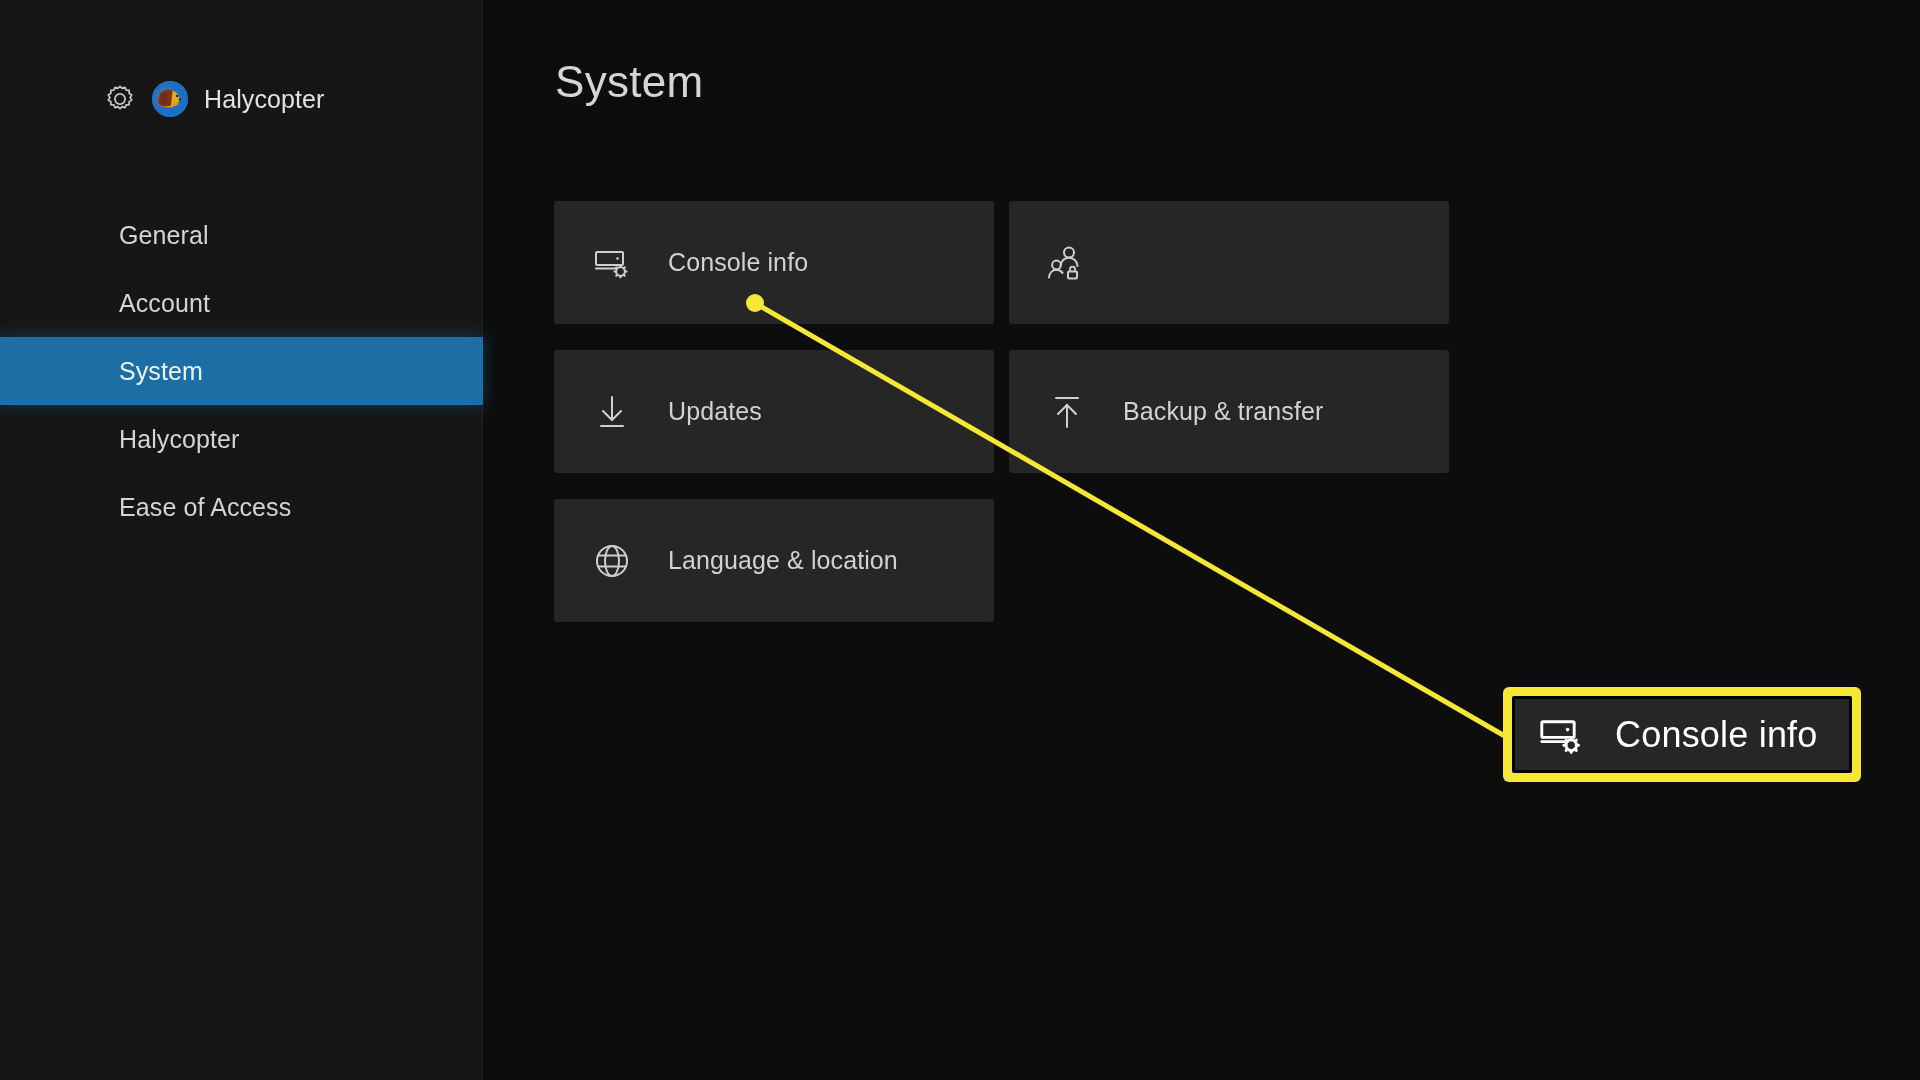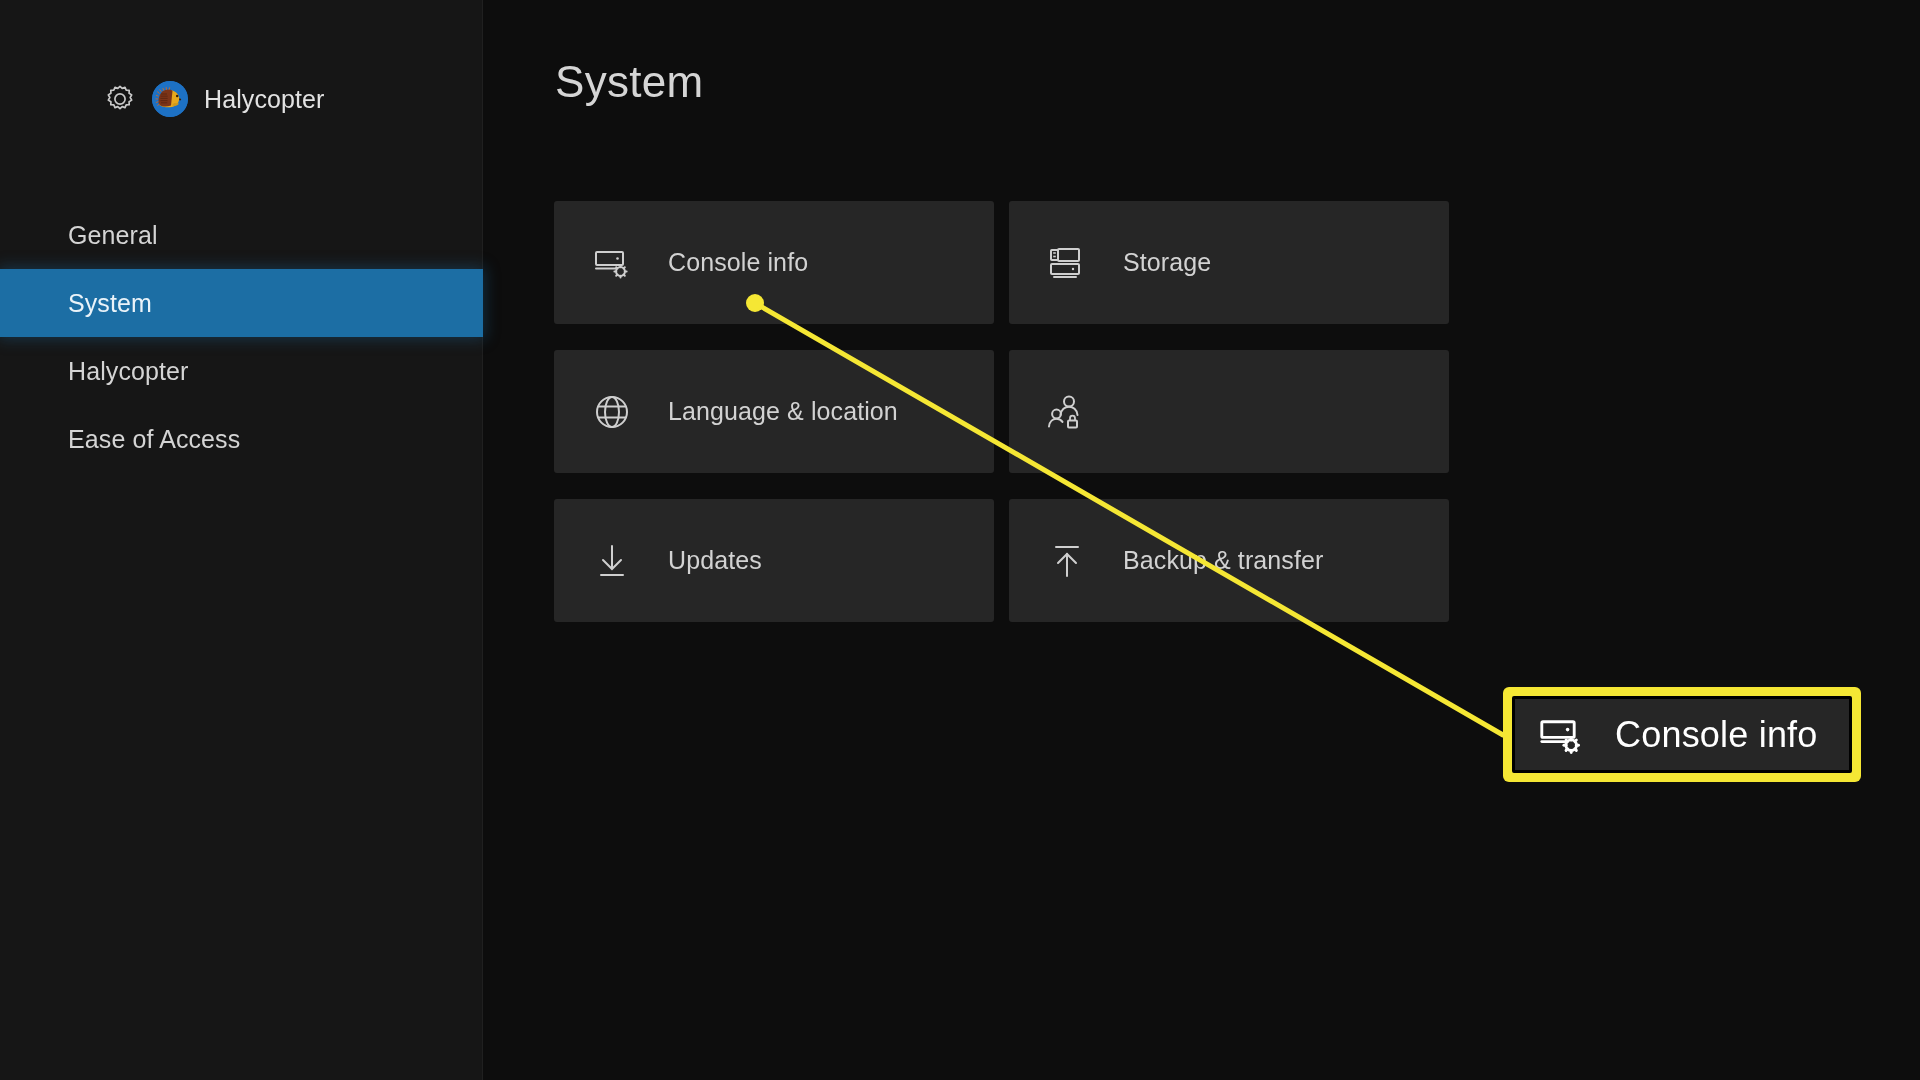--- a/index.html
+++ b/index.html
@@ -61,21 +61,21 @@
     white-space: nowrap;
   }
 
   #nav { position: absolute; left: 0; top: 201px; width: 483px; }
 
   .nav-item {
     position: relative;
     height: 68px;
     display: flex;
     align-items: center;
-    padding-left: 68px;
+    padding-left: 119px;
     font-size: 25px;
     color: #d4d4d4;
     letter-spacing: 0.1px;
     white-space: nowrap;
   }
   .nav-item.selected {
     background: #1c6ea4;
     color: #eaf3f9;
     box-shadow: 0 0 14px 2px rgba(28,110,164,0.35);
   }
@@ -216,20 +216,23 @@
         </svg>
       </span>
 
       <span id="profile-name">Halycopter</span>
     </div>
 
     <nav id="nav">
       <div class="nav-item">
         <span>General</span>
       </div>
+      <div class="nav-item">
+        <span>Account</span>
+      </div>
       <div class="nav-item selected" style="background: rgb(28, 110, 164);">
         <span>System</span>
       </div>
       <div class="nav-item">
         <span>Halycopter</span>
       </div>
       <div class="nav-item">
         <span>Ease of Access</span>
       </div>
     </nav>
@@ -259,59 +262,45 @@
                 <path d="M32.8 24.2 l-1.3 1.3"></path>
                   <path d="M25.5 31.5 l-1.3 1.3"></path>
               </g>
             </svg>
           </span>
           <span class="tile-label">Console info</span>
         </div>
 
         <div class="tile">
           <span class="tile-icon">
+            <svg width="40" height="40" viewBox="0 0 40 40" fill="none" stroke="#cfcfcf" stroke-width="2" stroke-linecap="round">
+              <path d="M20 5 v22"></path>
+              <path d="M11 19 l9 9 l9 -9"></path>
+              <path d="M9 34 h22"></path>
+            </svg>
+          </span>
+          <span class="tile-label">Updates</span>
+        </div>
+
+        <div class="tile">
+          <span class="tile-icon">
             <svg width="40" height="40" viewBox="0 0 40 40" fill="none" stroke="#cfcfcf" stroke-width="2">
               <circle cx="20" cy="20" r="15"></circle>
               <ellipse cx="20" cy="20" rx="7" ry="15"></ellipse>
               <path d="M6 14.5 h28"></path>
               <path d="M6 25.5 h28"></path>
             </svg>
           </span>
           <span class="tile-label">Language &amp; location</span>
         </div>
 
-        <div class="tile">
-          <span class="tile-icon">
-            <svg width="40" height="40" viewBox="0 0 40 40" fill="none" stroke="#cfcfcf" stroke-width="2" stroke-linecap="round">
-              <path d="M20 5 v22"></path>
-              <path d="M11 19 l9 9 l9 -9"></path>
-              <path d="M9 34 h22"></path>
-            </svg>
-          </span>
-          <span class="tile-label">Updates</span>
-        </div>
-
       </div>
 
       <div class="tile-col right">
 
-        <div class="tile">
-          <span class="tile-icon">
-            <svg width="40" height="40" viewBox="0 0 40 40" fill="none" stroke="#cfcfcf" stroke-width="2">
-              <rect x="4" y="7" width="7" height="10" rx="0.8"></rect>
-              <path d="M6.2 10 h2.6" stroke-width="1.6"></path>
-              <path d="M6.2 13.5 h2.6" stroke-width="1.6"></path>
-              <rect x="11" y="6" width="21" height="12" rx="1"></rect>
-              <rect x="4" y="21" width="28" height="10" rx="1"></rect>
-              <circle cx="26" cy="26" r="1.2" fill="#cfcfcf" stroke="none"></circle>
-              <path d="M7 34 h22" stroke-linecap="round"></path>
-            </svg>
-          </span>
-          <span class="tile-label">Storage</span>
-        </div>
 
         <div class="tile">
           <span class="tile-icon">
             <svg width="40" height="40" viewBox="0 0 40 40" fill="none" stroke="#cfcfcf" stroke-width="2">
               <circle cx="22" cy="9.5" r="5"></circle>
               <path d="M13.5 23 c0.5 -5.5 4.5 -8.2 8.5 -8.2 c4 0 8 2.7 8.5 8.2" stroke-linecap="round"></path>
               <circle cx="9.5" cy="22" r="4.4"></circle>
               <path d="M2 34.5 c0.5 -5.2 4 -7.8 7.5 -7.8 c2.3 0 4.6 1.1 6 3.2" stroke-linecap="round"></path>
               <rect x="21" y="28.5" width="9" height="7" rx="1"></rect>
               <path d="M23 28.5 v-2.3 a2.5 2.5 0 0 1 5 0 v2.3" stroke-width="1.8"></path>

